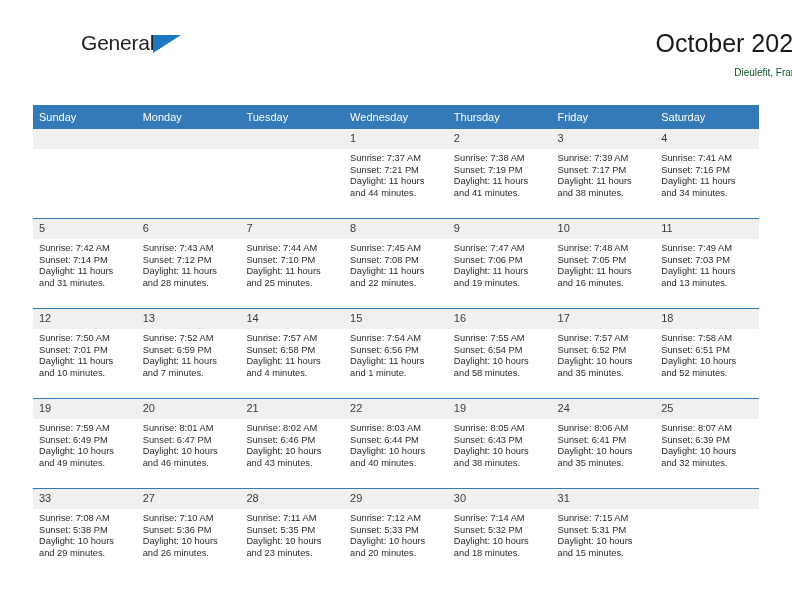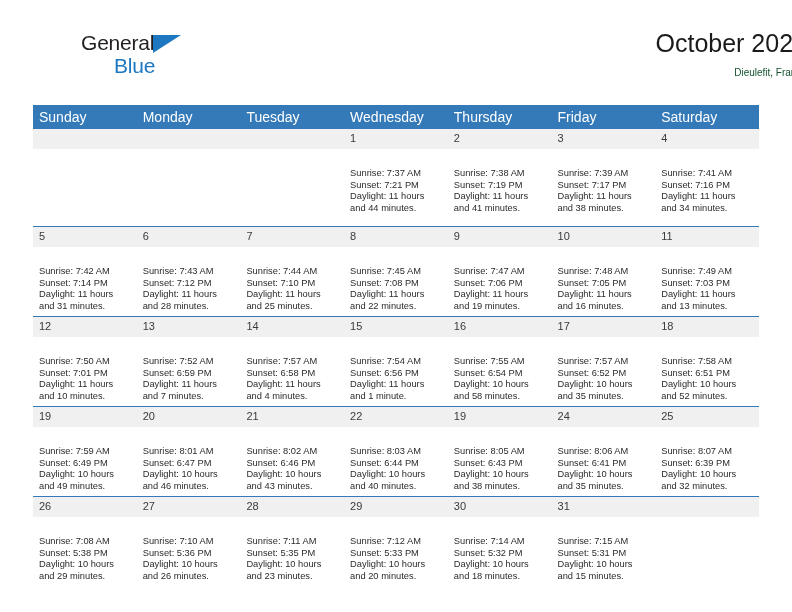--- a/index.html
+++ b/index.html
@@ -87,21 +87,21 @@
     position: absolute;
     left: 33px;
     top: 105px;
     width: 726px;
     border-collapse: collapse;
     table-layout: fixed;
   }
   .cal-table th {
     background: #3479b8;
     color: #ffffff;
-    font-size: 14px;
+    font-size: 11px;
     font-weight: normal;
     text-align: left;
     padding: 4px 0 4px 6px;
     height: 15px;
     line-height: 14px;
   }
   .cal-table td {
     vertical-align: top;
     padding: 0;
     border-top: 1px solid #3479b8;
@@ -116,21 +116,21 @@
     line-height: 13px;
     color: #3a3a3a;
     padding: 3px 0 4px 6px;
     height: 13px;
   }
   .daynum.empty {
     color: transparent;
   }
   .cell-body {
     background: #ffffff;
-    padding: 19px 5px 0 6px;
+    padding: 4px 5px 0 6px;
     font-size: 9.3px;
     line-height: 11.6px;
     color: #2b2b2b;
   }
   .cell-body div {
     white-space: nowrap;
   }
   .cell-empty .cell-body {
     min-height: 58px;
   }
@@ -138,21 +138,20 @@
 </head>
 <body>
 
 <div class="page">
 
   <div class="header">
 
     <div class="logo">
       <div class="logo-line1">General</div>
       <div class="logo-tri"></div>
-      <div class="logo-line2">Blue</div>
     </div>
 
     <div class="title-block">
       <div class="cal-title">October 2025</div>
       <div class="cal-subtitle">Dieulefit, France</div>
     </div>
 
   </div>
 
   <table class="cal-table">
@@ -423,21 +422,21 @@
             <div class="cell-body">
               <div>Sunrise: 8:07 AM</div>
               <div>Sunset: 6:39 PM</div>
               <div>Daylight: 10 hours</div>
               <div>and 32 minutes.</div>
             </div>
           </td>
         </tr>
         <tr class="week-row">
           <td>
-            <div class="daynum">26</div>
+            <div class="daynum">33</div>
             <div class="cell-body">
               <div>Sunrise: 7:08 AM</div>
               <div>Sunset: 5:38 PM</div>
               <div>Daylight: 10 hours</div>
               <div>and 29 minutes.</div>
             </div>
           </td>
           <td>
             <div class="daynum">27</div>
             <div class="cell-body">

